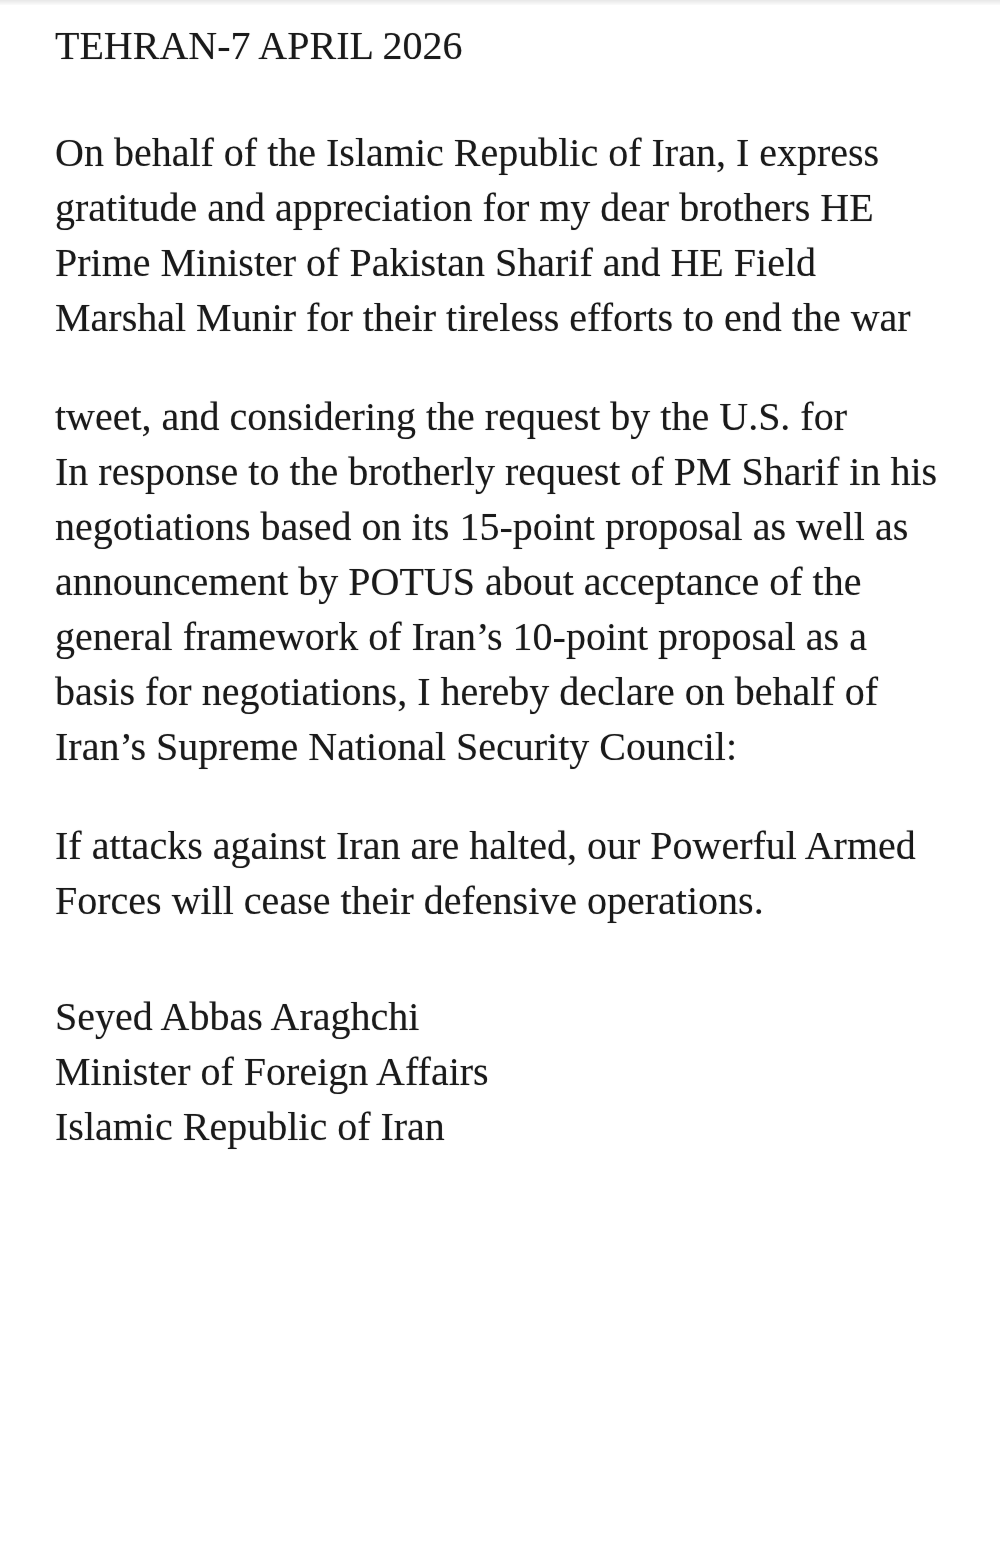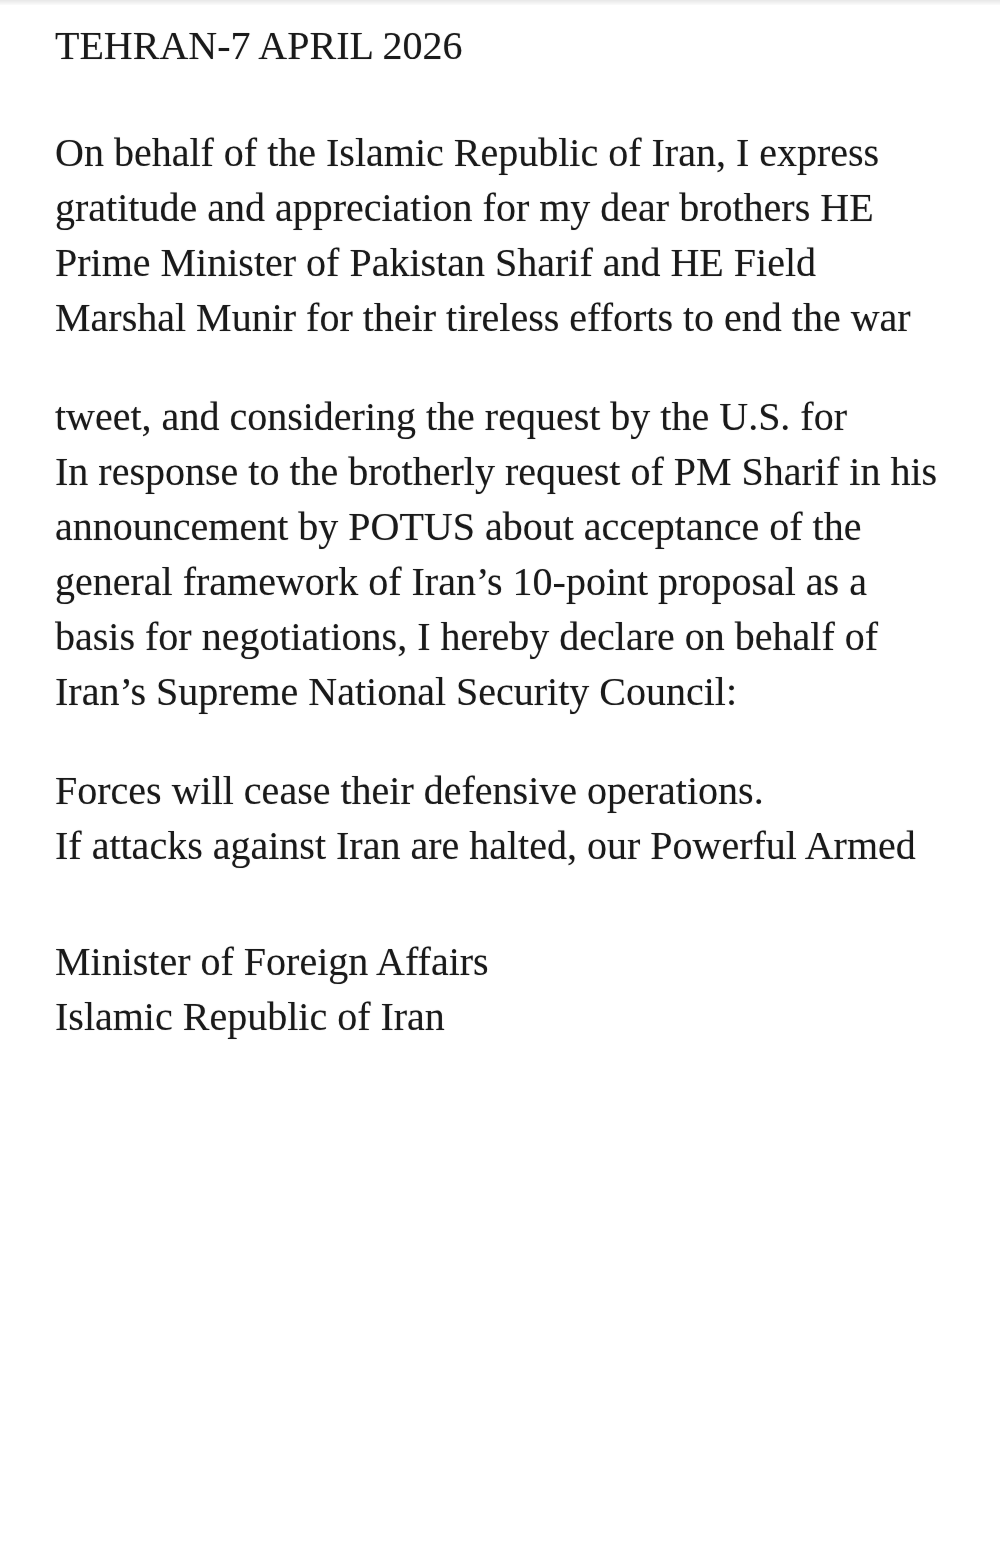--- a/index.html
+++ b/index.html
@@ -57,28 +57,30 @@
   <div>
       <div class="para">
         <div class="line">On behalf of the Islamic Republic of Iran, I express</div>
         <div class="line">gratitude and appreciation for my dear brothers HE</div>
         <div class="line">Prime Minister of Pakistan Sharif and HE Field</div>
         <div class="line">Marshal Munir for their tireless efforts to end the war</div>
       </div>
       <div class="para">
         <div class="line">tweet, and considering the request by the U.S. for</div>
         <div class="line">In response to the brotherly request of PM Sharif in his</div>
+        <div class="line">negotiations based on its 15-point proposal as well as</div>
         <div class="line">announcement by POTUS about acceptance of the</div>
         <div class="line">general framework of Iran’s 10-point proposal as a</div>
         <div class="line">basis for negotiations, I hereby declare on behalf of</div>
         <div class="line">Iran’s Supreme National Security Council:</div>
       </div>
       <div class="para">
+        <div class="line">If attacks against Iran are halted, our Powerful Armed</div>
         <div class="line">Forces will cease their defensive operations.</div>
-        <div class="line">If attacks against Iran are halted, our Powerful Armed</div>
       </div>
     </div>
 
   <div class="para signature">
+      <div class="line">Seyed Abbas Araghchi</div>
       <div class="line">Minister of Foreign Affairs</div>
       <div class="line">Islamic Republic of Iran</div>
     </div>
 </div>
 
 </body></html>

